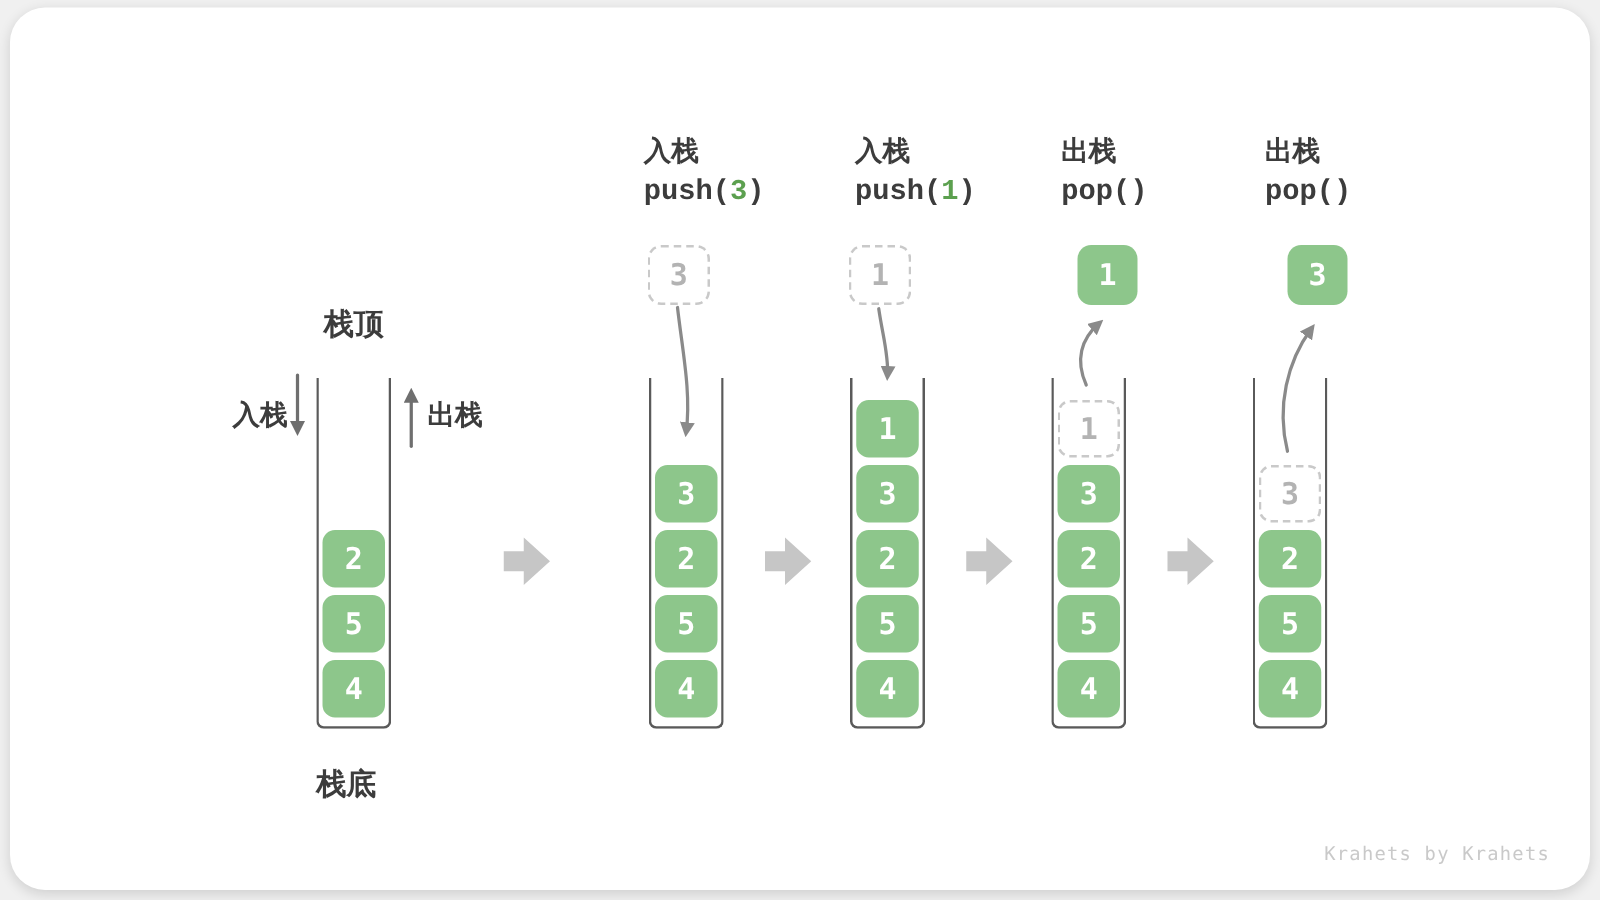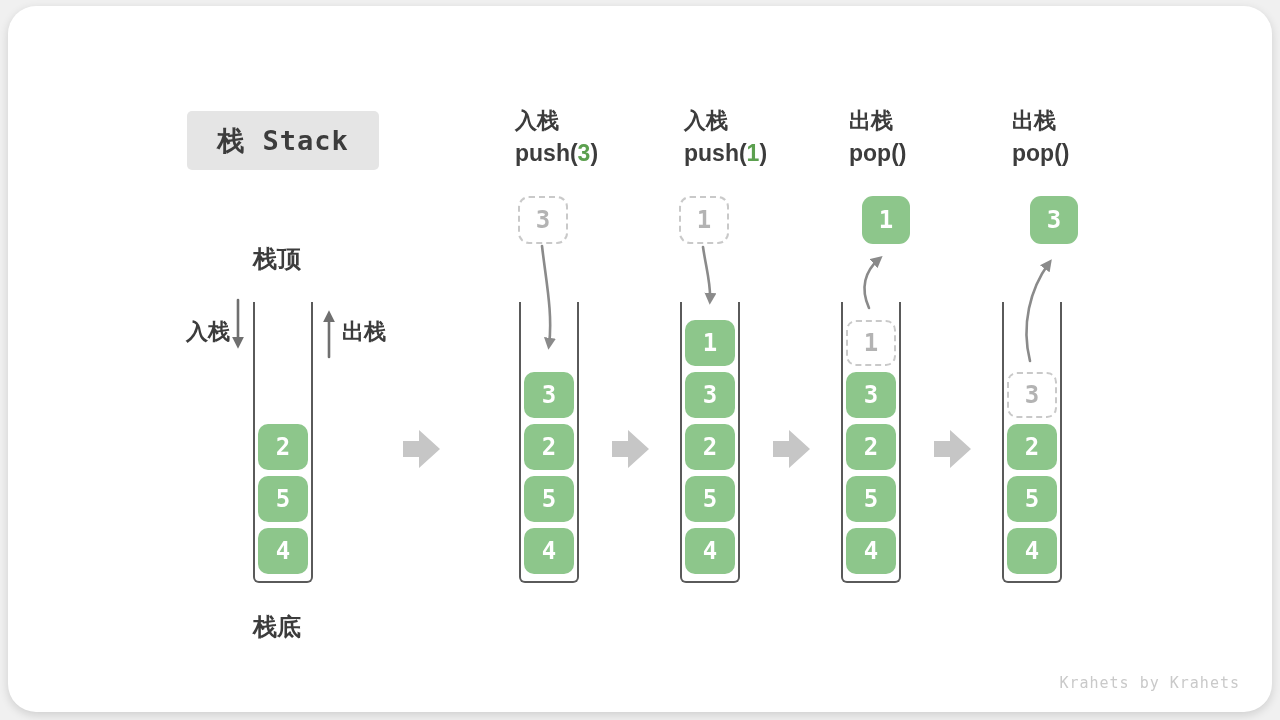--- a/index.html
+++ b/index.html
@@ -9,21 +9,21 @@
         border-radius:28px;box-shadow:0 3px 10px rgba(0,0,0,.14);}
   .abs{position:absolute;}
 
   .title-box{left:187px;top:111px;width:192px;height:59px;background:var(--badge_bg,#e5e5e5);
              border-radius:5px;display:flex;align-items:center;justify-content:center;
              font-family:"DejaVu Sans Mono","DejaVu Sans",monospace;font-weight:bold;font-size:27px;
              color:var(--ink,#3c3c3c);letter-spacing:1px;}
 
   .cn{font-weight:bold;color:var(--ink,#3c3c3c);font-size:24px;font-family:"DejaVu Sans",sans-serif;}
   .cn-sm{font-size:22px;}
-  .code{font-family:Liberation Sans, sans-serif;font-weight:bold;font-size:23px;color:var(--ink,#3c3c3c);white-space:nowrap;}
+  .code{font-family:Liberation Mono, monospace;font-weight:bold;font-size:23px;color:var(--ink,#3c3c3c);white-space:nowrap;}
   .code .arg{color:var(--arg_green,#5ca04f);}
 
   .frame{width:60px;height:281px;top:302px;box-sizing:border-box;
          border-left:2px solid var(--wall,#5a5a5a);border-right:2px solid var(--wall,#5a5a5a);
          border-bottom:2px solid var(--wall,#5a5a5a);border-radius:0 0 6px 6px;background:transparent;}
   .cell{position:absolute;left:3px;width:50px;height:46px;border-radius:10px;box-sizing:border-box;
         display:flex;align-items:center;justify-content:center;
         font-family:"DejaVu Sans Mono",monospace;font-weight:bold;font-size:24px;}
   .solid{background:var(--box_green,#8dc68b);color:#fff;}
   .ghost{border:2.5px dashed var(--ghost_border,#c9c9c9);color:var(--ghost_text,#b3b3b3);background:#fff;}
@@ -41,25 +41,22 @@
 
   .footer{right:40px;top:674px;font-family:"DejaVu Sans Mono",monospace;font-size:15px;
           color:var(--footer,#c9c9c9);letter-spacing:1px;}
 </style>
 </head>
 <body>
 
 <div class="canvas">
   <div class="card"></div>
 
-  <div class="abs title-box">
-    <span>栈 Stack</span>
-  </div>
 
-  <div class="abs cn" style="left:253px;top:243px;width:60px;">栈顶</div>
+  <div class="abs cn" style="left:253px;top:243px;width:60px;text-align:center;">栈顶</div>
   <div class="abs cn" style="left:253px;top:611px;width:60px;text-align:left;">栈底</div>
   <div class="abs cn cn-sm" style="left:176px;top:317px;width:54px;text-align:right;">入栈</div>
   <div class="abs cn cn-sm" style="left:342px;top:317px;">出栈</div>
 
   <div class="abs frame" style="left:253px;">
     <div class="cell solid" style="top:122px;">2</div>
     <div class="cell solid" style="top:174px;">5</div>
     <div class="cell solid" style="top:226px;">4</div>
   </div>
 

